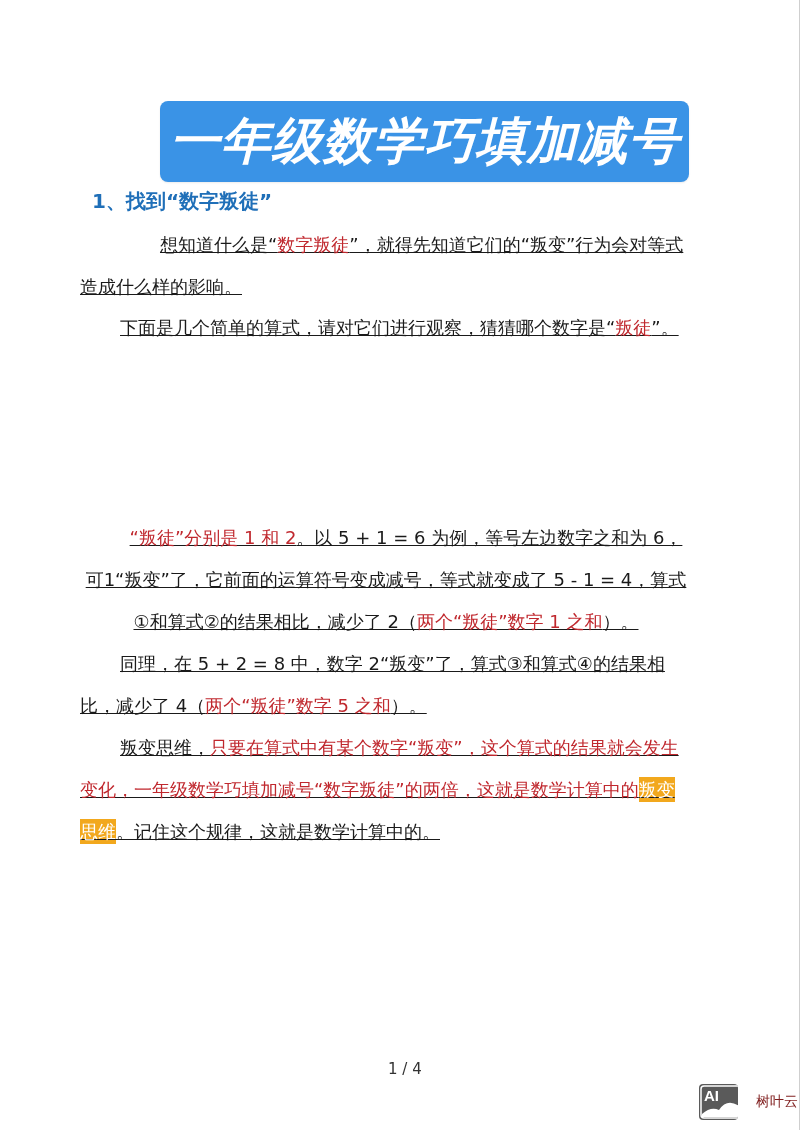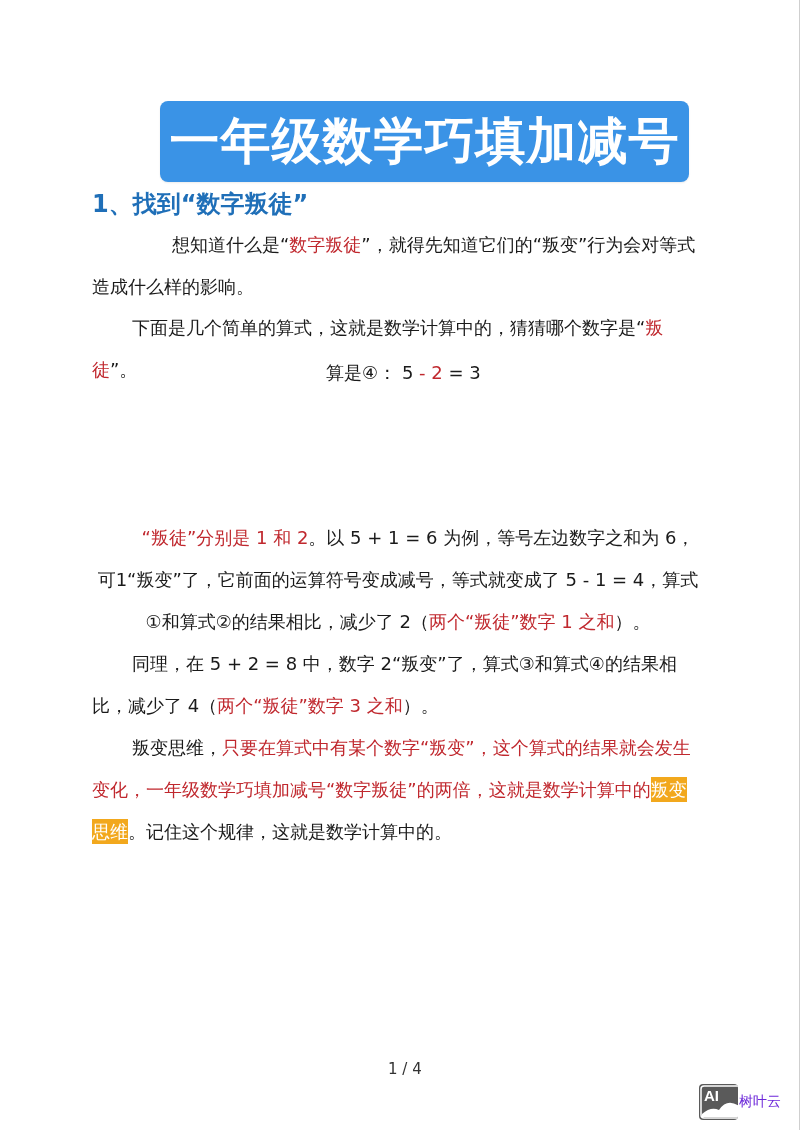--- a/index.html
+++ b/index.html
@@ -5,68 +5,67 @@
     * { margin: 0; padding: 0; box-sizing: border-box; }
     html, body { width: 800px; height: 1130px; background: #ffffff; overflow: hidden; }
     body { position: relative; font-family: "DejaVu Sans", "Liberation Sans", sans-serif; color: #1a1a1a; }
     .page-edge { position: absolute; right: 0; top: 0; width: 1px; height: 1130px; background: #cfcfcf; }
     .title-banner {
       position: absolute; left: 160px; top: 101px; width: 529px; height: 81px;
       background: #3a93e6; border-radius: 8px;
       display: flex; align-items: center; justify-content: center;
       box-shadow: 0 1px 2px rgba(0,0,0,0.08);
     }
-    .title-text { color: #ffffff; font-size: 50px; font-weight: bold; letter-spacing: 1px; }
+    .title-text { color: #ffffff; font-size: 50px; font-weight: bold; letter-spacing: 1px; font-style: italic; }
     .section-heading {
       position: absolute; left: 92px; top: 188px;
-      color: #1f6fb8; font-size: 24px; font-weight: bold;
+      color: #1f6fb8; font-size: 20px; font-weight: bold;
     }
-    .para { position: absolute; left: 92px; width: 612px; font-size: 18px; line-height: 42px; color: #1a1a1a; }
+    .para { position: absolute; left: 80px; width: 612px; font-size: 18px; line-height: 42px; color: #1a1a1a; text-decoration: underline; }
     .indent { padding-left: 40px; }
     .red { color: #c0282e; }
     .hl { background: #f2a81d; color: #ffffff; padding: 2px 0; }
     .eq-block { position: absolute; left: 326px; top: 352px; font-size: 18px; }
     .eq-row { height: 42px; line-height: 42px; white-space: pre; }
     .footer-page { position: absolute; left: 388px; top: 1060px; font-size: 15px; color: #333; }
     .logo { position: absolute; left: 699px; top: 1084px; display: flex; align-items: center; }
     .logo-box {
       width: 39px; height: 36px; border-radius: 4px; background: #5a5a5a; position: relative; overflow: hidden;
     }
     .logo-ai { position: absolute; left: 5px; top: 3px; color: #fff; font-weight: bold; font-size: 15px; font-family: "Liberation Sans", sans-serif; }
-    .logo-text { margin-left: 1px; font-size: 14px; color: #6d28d9; }
+    .logo-text { margin-left: 18px; font-size: 14px; color: #7f1d1d; }
   </style>
 </head>
 <body>
 
 <div class="page-edge"></div>
 
 <div class="title-banner">
   <span class="title-text">一年级数学巧填加减号</span>
 </div>
 
 <div class="section-heading">1、找到“数字叛徒”</div>
 
 <div class="para" style="top:224px;">
   <span class="indent"></span><span style="padding-left:40px">想知道什么是“</span><span class="red">数字叛徒</span><span>”，就得先知道它们的“叛变”行为会对等式造成什么样的影响。</span>
 </div>
 
 <div class="para" style="top:307px;">
-  <span style="padding-left:40px">下面是几个简单的算式，这就是数学计算中的，猜猜哪个数字是“</span><span class="red">叛徒</span><span>”。</span>
+  <span style="padding-left:40px">下面是几个简单的算式，请对它们进行观察，猜猜哪个数字是“</span><span class="red">叛徒</span><span>”。</span>
 </div>
 
 <div class="eq-block">
-  <div class="eq-row"><span>算是④：</span> <span>5</span> <span class="red">-</span> <span class="red">2</span> <span>=</span> <span>3</span></div>
 </div>
 
 <div class="para" style="top:517px;text-align:center;">
   <span class="red" style="padding-left:40px">“叛徒”分别是 1 和 2</span><span>。以 5 + 1 = 6 为例，等号左边数字之和为 6， 可1“叛变”了，它前面的运算符号变成减号，等式就变成了 5 - 1 = 4，算式①和算式②的结果相比，减少了 2（</span><span class="red">两个“叛徒”数字 1 之和</span><span>）。</span>
 </div>
 
 <div class="para" style="top:643px;">
-  <span style="padding-left:40px">同理，在 5 + 2 = 8 中，数字 2“叛变”了，算式③和算式④的结果相比，减少了 4（</span><span class="red">两个“叛徒”数字 3 之和</span><span>）。</span>
+  <span style="padding-left:40px">同理，在 5 + 2 = 8 中，数字 2“叛变”了，算式③和算式④的结果相比，减少了 4（</span><span class="red">两个“叛徒”数字 5 之和</span><span>）。</span>
 </div>
 
 <div class="para" style="top:727px;">
   <span style="padding-left:40px">叛变思维，</span><span class="red">只要在算式中有某个数字“叛变”，这个算式的结果就会发生变化，一年级数学巧填加减号“数字叛徒”的两倍，这就是数学计算中的</span><span class="hl">叛变思维</span><span>。记住这个规律，这就是数学计算中的。</span>
 </div>
 
 <div class="footer-page">1 / 4</div>
 
 <div class="logo">
   <div class="logo-box">

